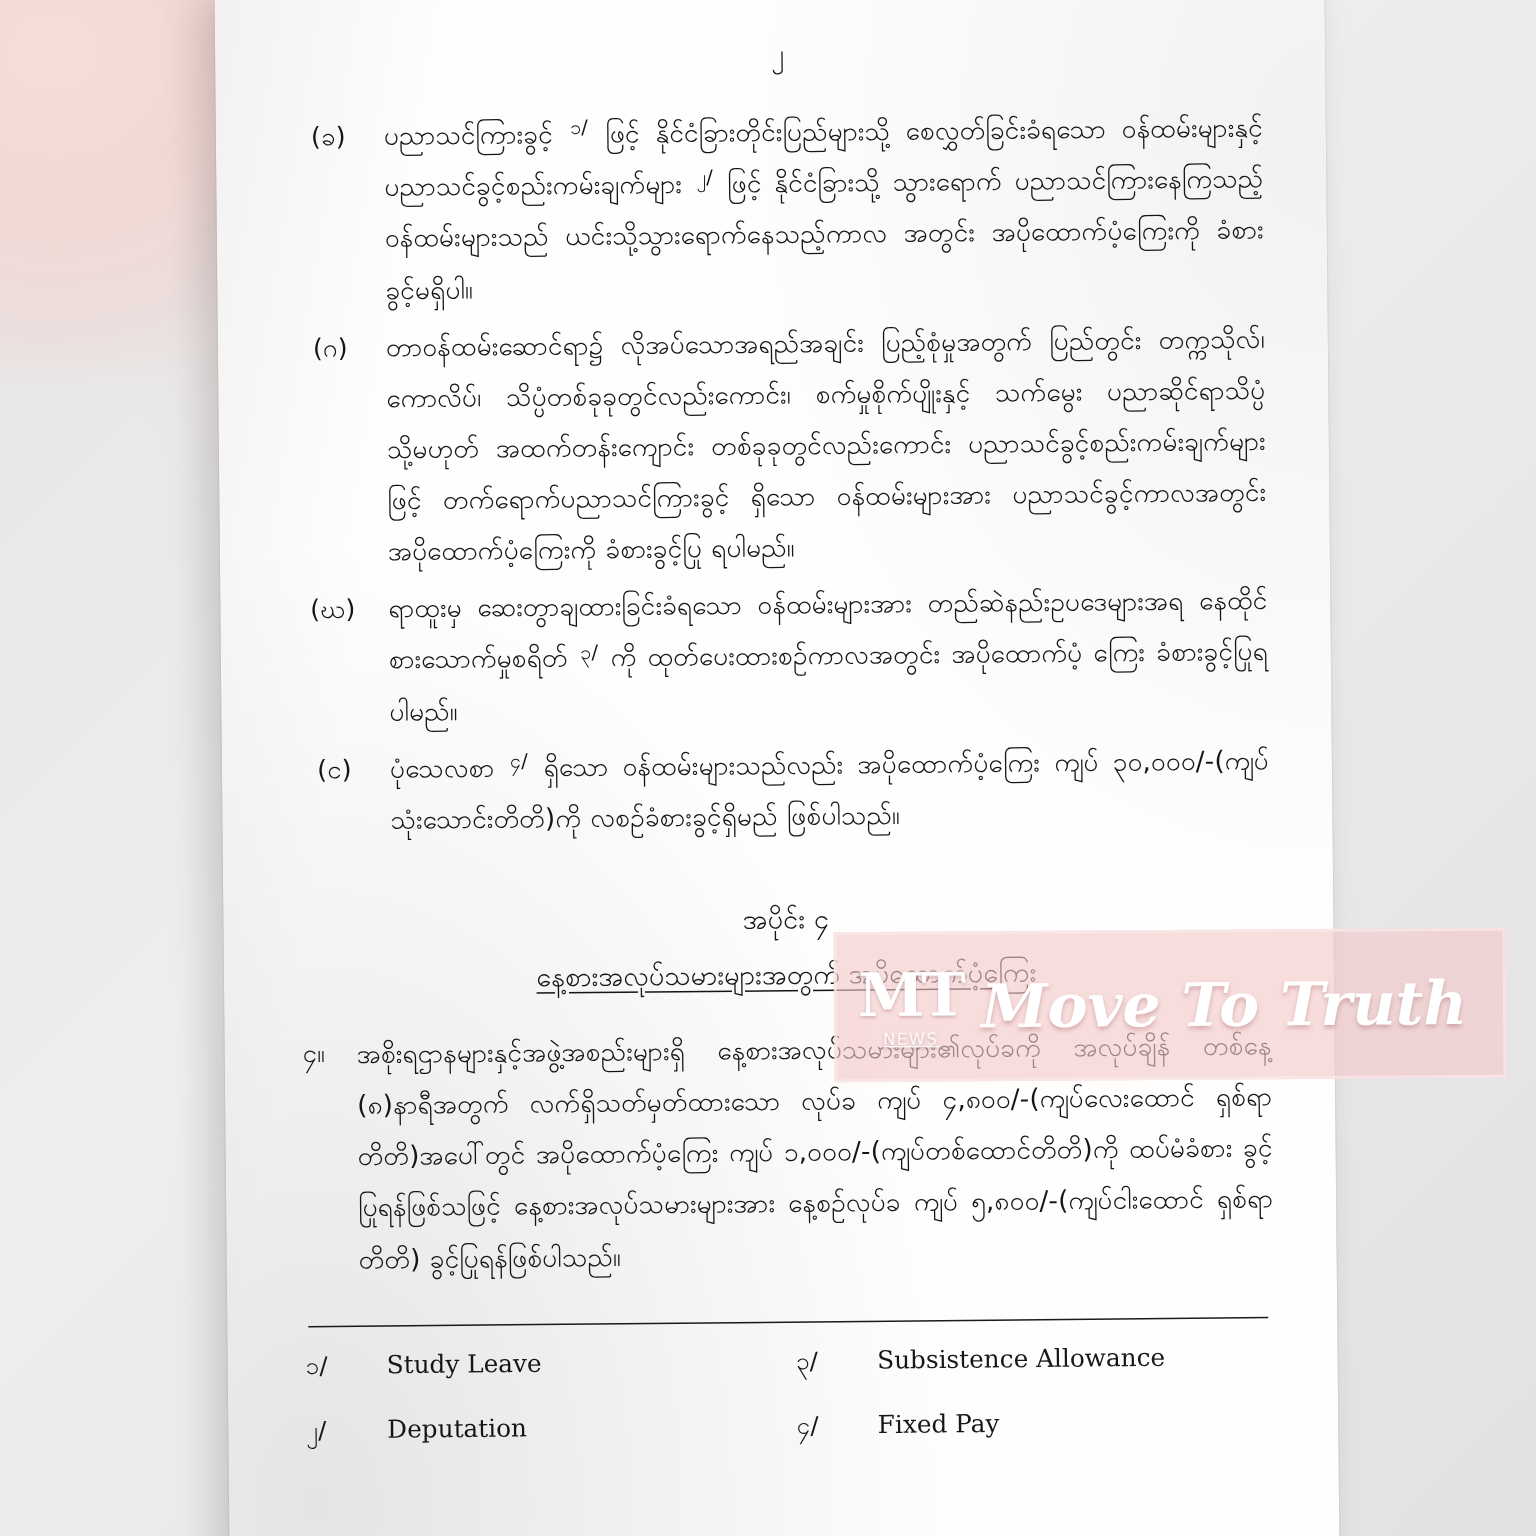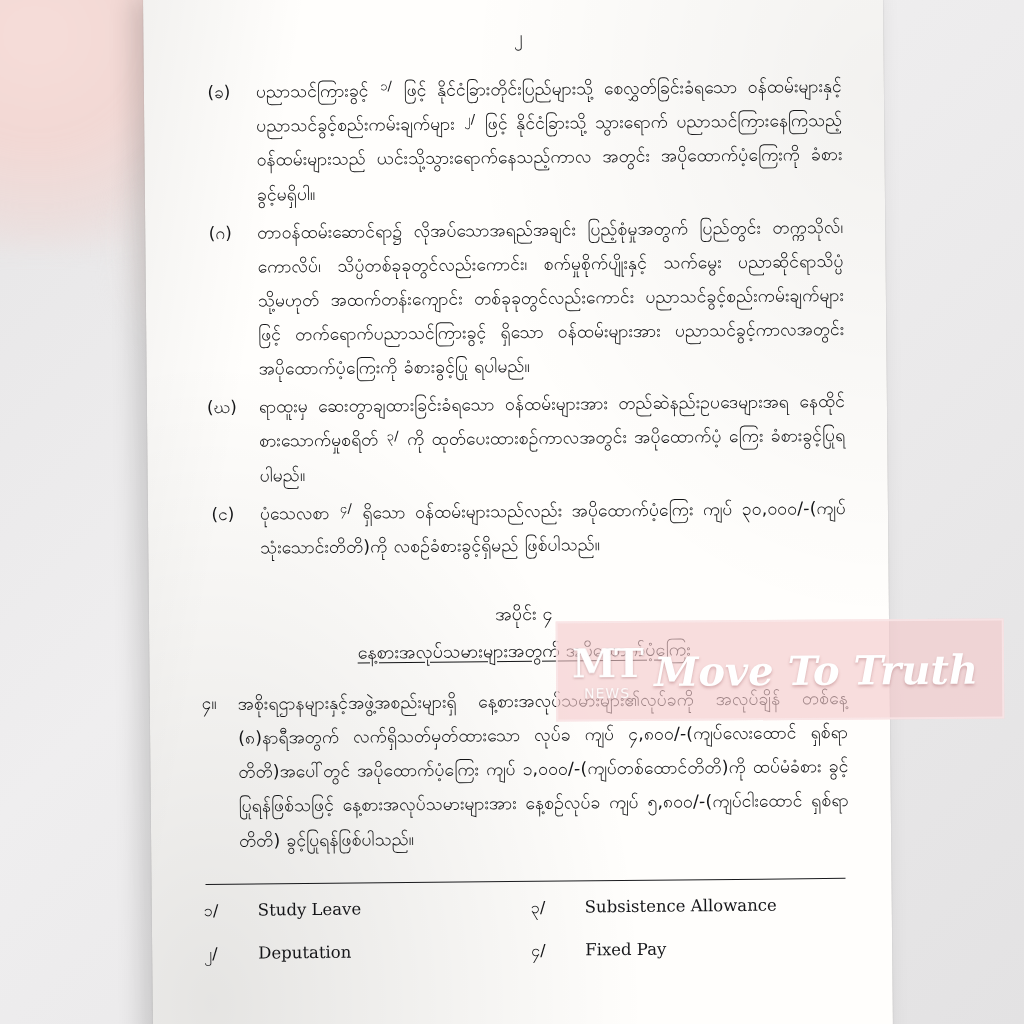--- a/index.html
+++ b/index.html
@@ -185,23 +185,24 @@
     filter: drop-shadow(0 1px 1px rgba(120,60,65,0.35));
   }
   .wm-logo .big {
     font-family: "DejaVu Serif", serif;
     font-weight: bold;
     font-size: 40px;
     letter-spacing: -2px;
   }
   .wm-logo .small {
     font-family: "DejaVu Sans", sans-serif;
-    font-size: 14px;
+    font-size: 11px;
     letter-spacing: 1px;
     margin-top: 3px;
+    text-decoration: underline;
   }
   .wm-text {
     font-family: "DejaVu Serif", serif;
     font-style: italic;
     font-weight: bold;
     font-size: 40px;
     color: #ffffff;
     text-shadow: 0 2px 3px rgba(150,80,85,0.35);
     white-space: nowrap;
   }

